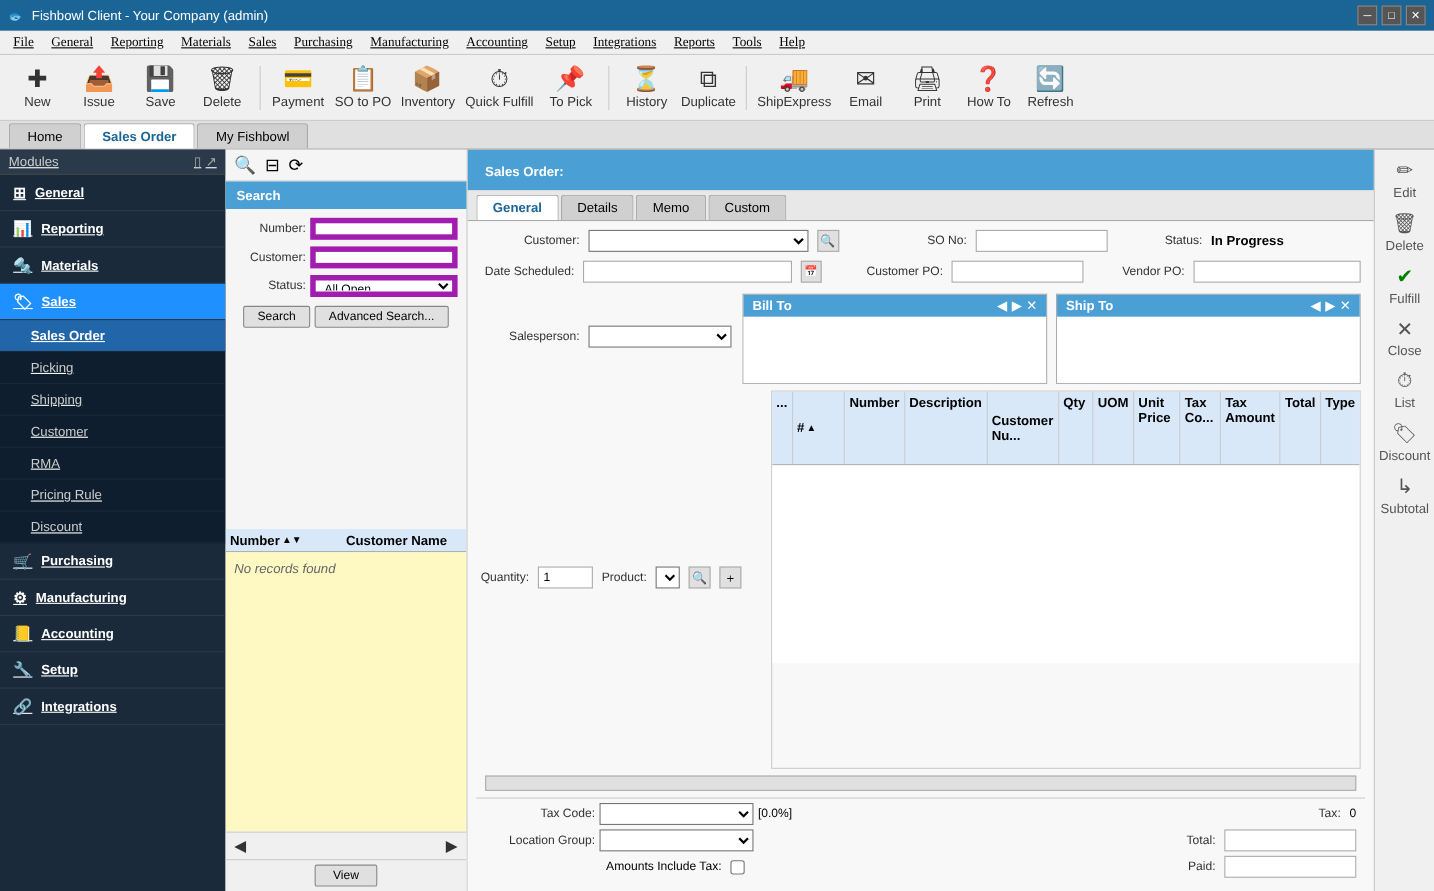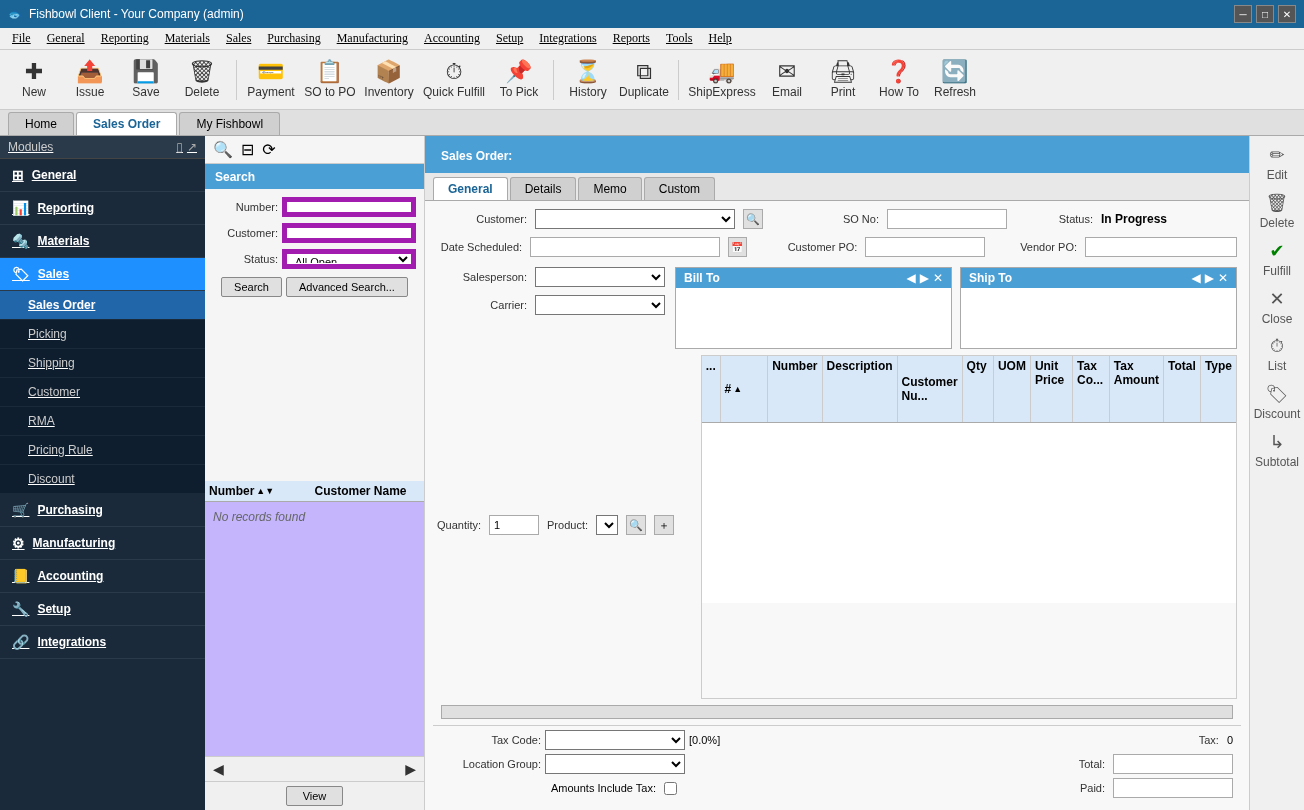--- a/index.html
+++ b/index.html
@@ -185,21 +185,21 @@
       display: flex;
       background: #d8e8f8;
       border-bottom: 1px solid #aaa;
       padding: 3px 4px;
       font-weight: bold; font-size: 11px;
     }
     .results-col { flex: 1; }
     .search-results-body {
       flex: 1;
       overflow-y: auto;
-      background: #c4b5fd;
+      background: #fef9c3;
     }
     .no-records {
       padding: 8px;
       color: #666;
       font-style: italic;
       font-size: 12px;
     }
     .search-nav {
       display: flex; align-items: center; justify-content: space-between;
       padding: 4px 8px; background: #f0f0f0; border-top: 1px solid #ccc;
@@ -585,21 +585,21 @@
               <span class="form-label" style="width:80px;">Customer PO:</span>
               <input type="text" class="form-input form-input-med" style="">
               <span style="width:10px;"></span>
               <span class="form-label" style="width:70px;">Vendor PO:</span>
               <input type="text" class="form-input form-input-med" style="width: 160px;">
             </div>
           </div>
 
           <div style="display:flex; gap:8px; padding:0 4px;">
 
-            <div style="display:flex; flex-direction:column; gap:4px; width:230px;">
+            <div style="display:flex; flex-direction:row; gap:4px; width:230px;">
               <div class="form-row">
                 <span class="form-label">Salesperson:</span>
                 <select style="width:130px; height:20px; font-size:11px;"><option></option></select>
               </div>
               <div class="form-row">
                 <span class="form-label">Carrier:</span>
                 <select style="width:130px; height:20px; font-size:11px;"><option></option></select>
               </div>
             </div>
 

